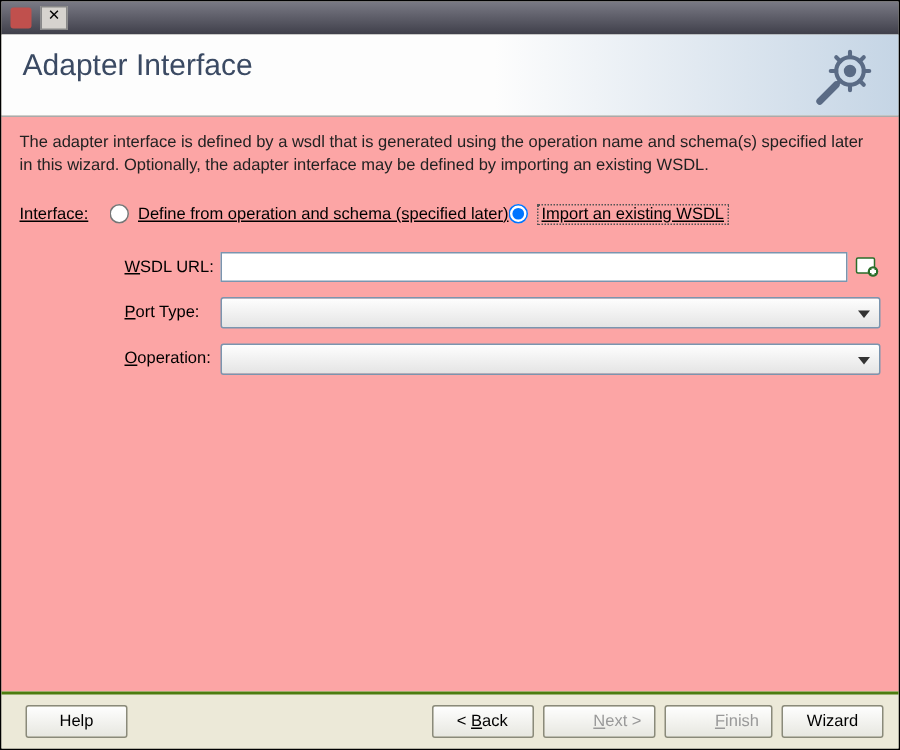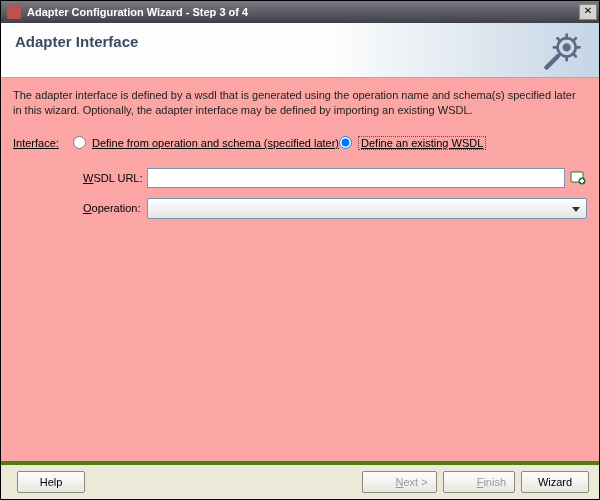--- a/index.html
+++ b/index.html
@@ -3,51 +3,50 @@
 <meta charset="utf-8">
 <style>
   * { box-sizing: border-box; }
   body { margin: 0; font-family: Tahoma, sans-serif; font-size: 11px; background: #fff; }
   .window { width: 600px; height: 500px; border: 1px solid #000; display: flex; flex-direction: column; background: #ece9d8; }
   .titlebar { background: linear-gradient(to bottom, #7a7a85 0%, #3f3f4a 100%); color: #fff; height: 22px; display: flex; align-items: center; padding: 0 2px 0 6px; }
   .titlebar .app-icon { width: 14px; height: 14px; background: #c0504d; border-radius: 2px; margin-right: 6px; display:inline-block;}
   .titlebar .title { flex: 1; font-weight: bold; font-size: 11px; }
   .titlebar .close { width: 18px; height: 16px; background: #d6d3ce; border: 1px solid #888; color:#000; font-family: Arial; font-size: 10px; line-height: 12px; text-align: center; cursor: pointer;}
   .header { height: 55px; background: linear-gradient(to right,#fdfdfd 0%, #fdfdfd 55%, #c5d5e5 100%); border-bottom: 1px solid #aaa; position: relative; padding: 10px 14px;}
-  .header h1 { margin: 0; font-size: 15px; font-weight: bold; color: #3b4a63; }
+  .header h1 { margin: 0; font-size: 20px; font-weight: normal; color: #3b4a63; }
   .header .gear { position:absolute; right:14px; top:6px; width:44px; height:44px;}
   .content { flex: 1; background: #fca5a5; padding: 10px 12px; overflow: hidden;}
   .desc { color: #222; line-height: 1.35; margin-bottom: 18px;}
   .iface-label { width: 60px; vertical-align: top; padding-top:1px;}
   .radio-row { display:flex; align-items:center; margin-bottom:6px;}
   .radio-row input { margin: 0 6px 0 0;}
   .radio-row label.sel { border: 1px dotted #555; padding: 0 2px;}
   .form-area { margin-left: 70px; margin-top: 12px;}
   .frow { display:flex; align-items:center; margin-bottom: 10px;}
   .flabel { width: 64px; text-align:left;}
   .flabel .ul { text-decoration: underline;}
   .tinput { flex:1; height: 20px; border:1px solid #7a95af; background:#fff; padding:0 3px; font-size:11px;}
   .select { flex:1; height: 21px; border:1px solid #7a95af; background: linear-gradient(#fefefe,#e4e4e4); position:relative; border-radius:2px;}
   .select::after { content:""; position:absolute; right:6px; top:8px; border-left:4px solid transparent; border-right:4px solid transparent; border-top:5px solid #333;}
   .browse-icon { width:18px; height:18px; margin-left:4px; display:inline-flex; align-items:center; justify-content:center;}
-  .footer { height: 38px; background:#ece9d8; border-top:4px solid #4d7c0f; display:flex; align-items:center; padding: 0 10px;}
+  .footer { height: 38px; background:#ece9d8; border-top:2px solid #4d7c0f; display:flex; align-items:center; padding: 0 10px;}
   .btn { height:22px; min-width:68px; background: linear-gradient(#fefefe,#e7e7e0); border:1px solid #8a8a7a; border-radius:2px; font-size:11px; cursor:pointer; padding:0 8px; margin-left:6px;}
   .btn.disabled { color:#999; cursor:default;padding-left:33px;}
   .btn .ul { text-decoration: underline;}
   .spacer { flex:1;}
   .iface-block { display:flex; align-items:flex-start;text-decoration:underline;}
   .radio-col { display:flex; flex-direction:row;}
 </style>
 </head>
 <body>
 
 <div class="window">
   <div class="titlebar">
     <span class="app-icon"></span>
-    <span class="title">Adapter Configuration Wizard - Step 3 of 4</span>
     <span class="close">✕</span>
   </div>
 
   <div class="header">
     <h1>Adapter Interface</h1>
     <span class="gear">
       <svg viewBox="0 0 48 48">
           <g fill="none" stroke="#5a6b85" stroke-width="3">
             <circle cx="28" cy="20" r="10"></circle>
             <circle cx="28" cy="20" r="3" fill="#5a6b85"></circle>
@@ -63,45 +62,50 @@
 
     <div class="iface-block">
       <div class="iface-label">Interface:</div>
       <div class="radio-col">
         <div class="radio-row">
           <input type="radio" name="iface" style="">
           <label>Define from operation and schema (specified later)</label>
         </div>
         <div class="radio-row">
           <input type="radio" name="iface" checked="" style="">
-          <label class="sel">Define an existing WSDL</label>
+          <label class="sel">Import an existing WSDL</label>
         </div>
       </div>
     </div>
 
     <div class="form-area">
       <div class="frow">
         <div class="flabel"><span class="ul">W</span><span>SDL URL:</span></div>
         <input class="tinput" type="text" value="" style="">
         <span class="browse-icon">
           <svg viewBox="0 0 18 18">
               <rect x="2" y="3" width="12" height="10" rx="1" fill="#fff" stroke="#2a6d2a"></rect>
               <circle cx="13" cy="12" r="3.5" fill="#2a6d2a"></circle>
               <rect x="12" y="10" width="2" height="4" fill="#fff"></rect>
               <rect x="11" y="11" width="4" height="2" fill="#fff"></rect>
             </svg>
         </span>
       </div>
       <div class="frow">
+        <div class="flabel"><span class="ul">P</span><span>ort Type:</span></div>
+        <div class="select"></div>
+      </div>
+      <div class="frow">
         <div class="flabel"><span class="ul">O</span><span>operation:</span></div>
         <div class="select"></div>
       </div>
     </div>
   </div>
 
   <div class="footer">
     <button class="btn">Help</button>
     <div class="spacer"></div>
+    <button class="btn"><span>&lt; </span><span class="ul">B</span><span>ack</span></button>
     <button class="btn disabled"><span class="ul">N</span><span>ext &gt;</span></button>
     <button class="btn disabled"><span class="ul">F</span><span>inish</span></button>
     <button class="btn">Wizard</button>
   </div>
 </div>
 
 </body></html>

